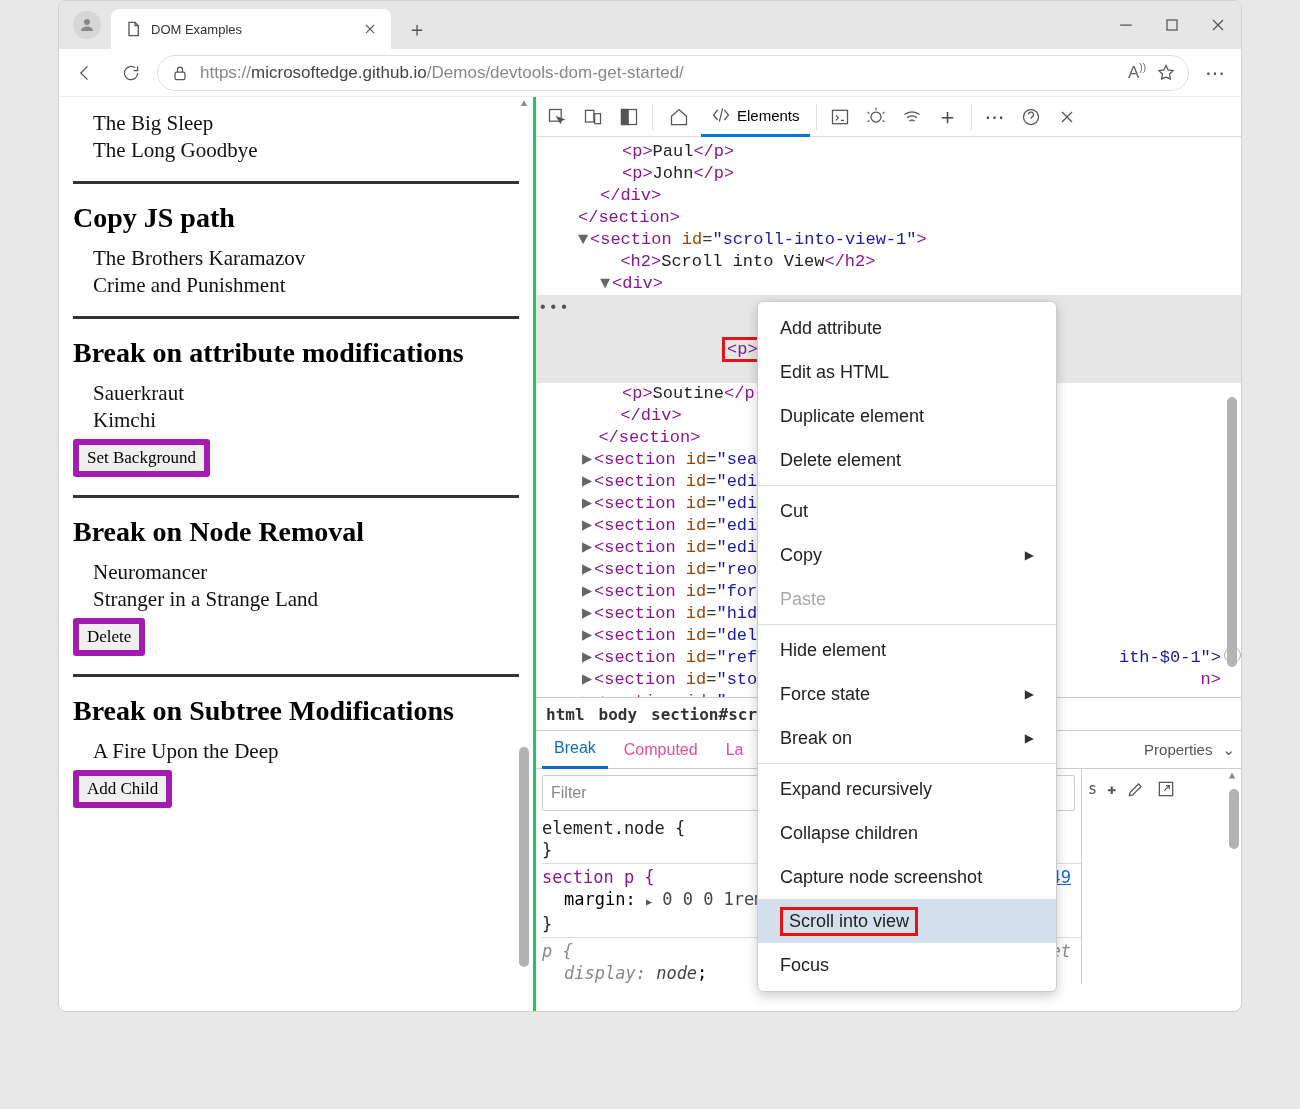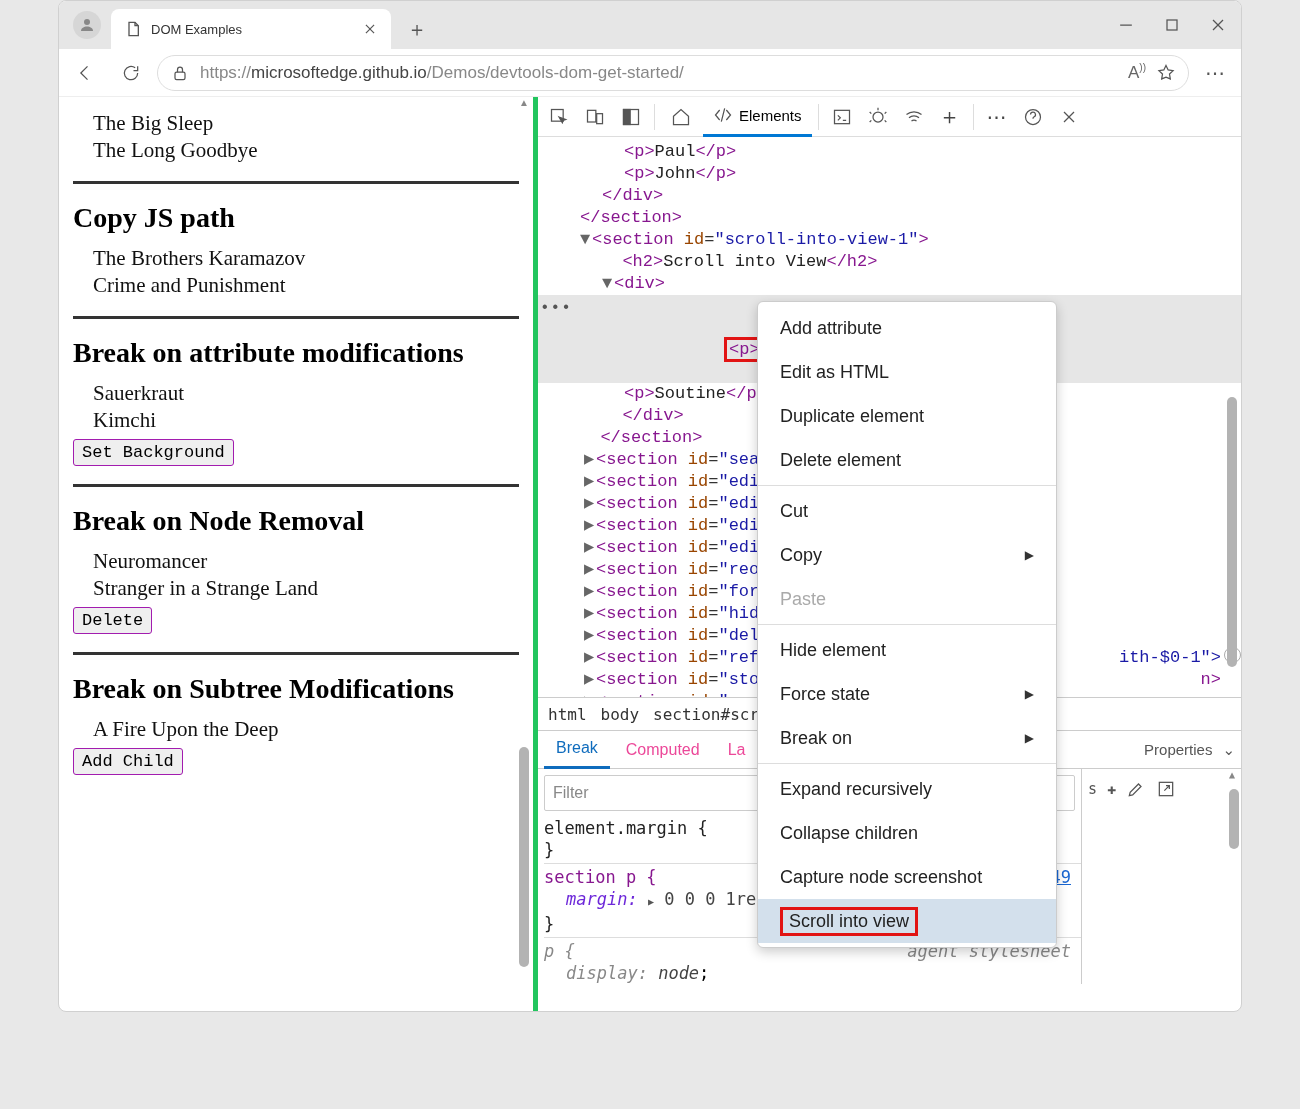--- a/index.html
+++ b/index.html
@@ -94,41 +94,41 @@
     width: 474px;
     padding: 12px 14px 12px 14px;
     overflow:hidden;
     position:relative;
     font-family: "Times New Roman", Times, serif;
   }
   .page-col .item-line { font-size:21px; color:#111; margin:2px 0 2px 20px; }
   .page-col h2 { font-size:28px; font-weight:bold; margin:16px 0 12px 0; color:#000; }
   .page-col hr { border:0; border-top:3px solid #333; margin:18px 0; }
   .page-col button {
-    font-family: Liberation Mono, monospace;
+    font-family: Liberation Serif, serif;
     font-size:17px;
     padding:3px 8px;
     background:#efefef;
-    border:1px solid #a21caf;
+    border:6px solid #a21caf;
     border-radius:3px;
     cursor:pointer;
     margin-top:4px;
     text-align:right;
   }
   .page-scrollbar {
     position:absolute; right:2px; top:0; width:14px; height:100%;
   }
   .page-scrollbar .thumb { position:absolute; right:2px; width:10px; background:#b3b3b3; border-radius:5px; }
 
   
   .devtools {
     flex:1;
     display:flex;
     flex-direction:column;
-    border-left:5px solid #22c55e;
+    border-left:3px solid #22c55e;
     font-family: "Segoe UI", Arial, sans-serif;
     font-size:15px;
     position:relative;
   }
   .dt-toolbar {
     height:40px;
     display:flex;
     align-items:center;
     border-bottom:1px solid #ddd;
     padding:0 4px;
@@ -172,35 +172,35 @@
 
   .dt-tree-scroll { position:absolute; right:2px; top:0; width:14px; height:100%; }
   .dt-tree-scroll .thumb { position:absolute; right:2px; width:10px; background:#b3b3b3; border-radius:5px; }
 
   
   .dt-crumb {
     height:34px; border-top:1px solid #ccc; border-bottom:1px solid #ccc;
     display:flex; align-items:center; gap:14px; padding:0 10px;
     font-family: Consolas, monospace; font-size:16px; color:#333;
   }
-  .dt-crumb span { cursor:pointer; }
+  .dt-crumb span { cursor:pointer;font-weight:bold; }
   
   .dt-bottom { display:flex; flex-direction:column; height:280px; }
   .dt-btabs {
     height:38px; border-bottom:1px solid #ccc; display:flex; align-items:center; gap:4px; padding:0 6px;
   }
   .dt-btab { padding:0 12px; height:38px; display:flex; align-items:center; color:#ec4899; cursor:pointer; font-size:16px; }
   .dt-btab.active { color:#0f6cbd; border-bottom:3px solid #0f6cbd; }
   .dt-btabs .right { margin-left:auto; display:flex; align-items:center; gap:10px; }
   .dt-filterrow { height:36px; border:1px solid #ccc; margin:6px; display:flex; align-items:center; padding:0 8px; color:#888; font-size:16px; border-radius:2px; }
   .dt-styles {
     flex:1; overflow:hidden; font-family: Consolas, monospace; font-size:17px; line-height:22px; padding-left:6px; position:relative;
   }
   .sel { color:#87178f;margin-top:15px; }
-  .prop { color:#6d28d9; margin-left:22px;font-style:italic; }
+  .prop { color:#000000; margin-left:22px; }
   .val { color:#444; }
   .srclink { color:#1a67d2; text-decoration:underline; float:right; margin-right:10px; }
   .sheet-note { color:#888; font-style:italic; float:right; margin-right:10px; }
   .playtri { font-size:10px; color:#555; }
   .dt-styles-scroll { position:absolute; right:0; top:0; width:14px; height:100%; }
   .dt-styles-scroll .thumb { position:absolute; right:2px; width:10px; background:#b3b3b3; border-radius:5px; }
 
   
   .ctx-menu {
     position:absolute;
@@ -452,21 +452,21 @@
             <span style="color:#555">Properties</span>
             <span style="color:#555">⌄</span>
           </div>
         </div>
         <div style="display:flex;">
           <div style="flex:1;position:relative">
             <div class="dt-filterrow">
               <span>Filter</span>
             </div>
             <div class="dt-styles">
-              <div><span class="txt">element.margin {</span></div>
+              <div><span class="txt">element.node {</span></div>
               <div><span class="txt">}</span></div>
               <div style="border-top:1px solid #ddd;margin-top:2px;padding-top:2px">
                 <span class="sel">section p {</span>
                 <span class="srclink">ls-do…started/:49</span>
               </div>
               <div><span class="prop"><span>margin</span>:</span> <span class="playtri">▶</span> <span class="val">0 0 0 1rem</span>;</div>
               <div><span class="txt">}</span></div>
               <div style="border-top:1px solid #ddd;margin-top:2px;padding-top:2px">
                 <span class="sel" style="color:#888;font-style:italic">p {</span>
                 <span class="sheet-note">agent stylesheet</span>
@@ -537,16 +537,19 @@
         </div>
         <div class="ctx-item">
           <span>Collapse children</span>
         </div>
         <div class="ctx-item">
           <span>Capture node screenshot</span>
         </div>
         <div class="ctx-item highlight">
           <span class="redbox-menu">Scroll into view</span>
         </div>
+        <div class="ctx-item">
+          <span>Focus</span>
+        </div>
       </div>
 
   </div>
 </div>
 
 </body></html>

